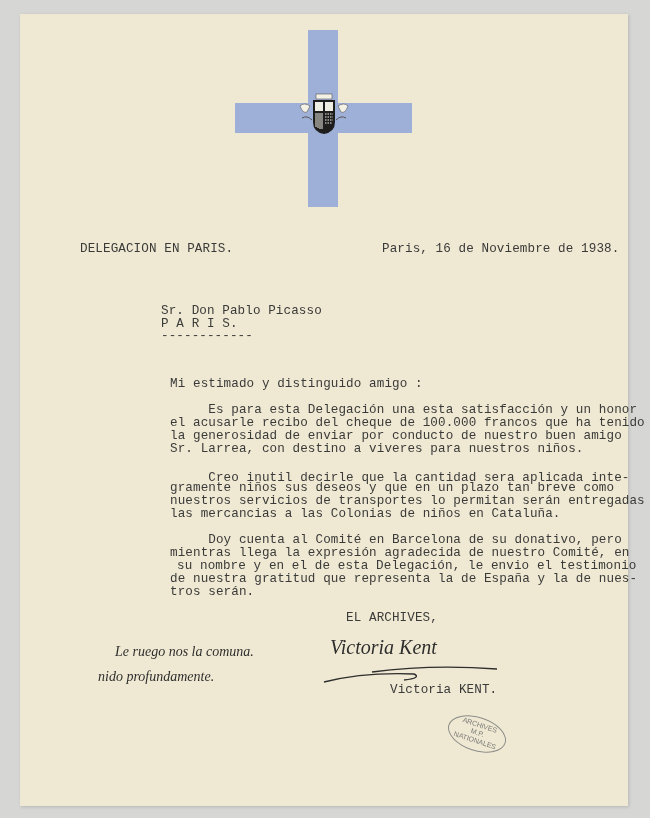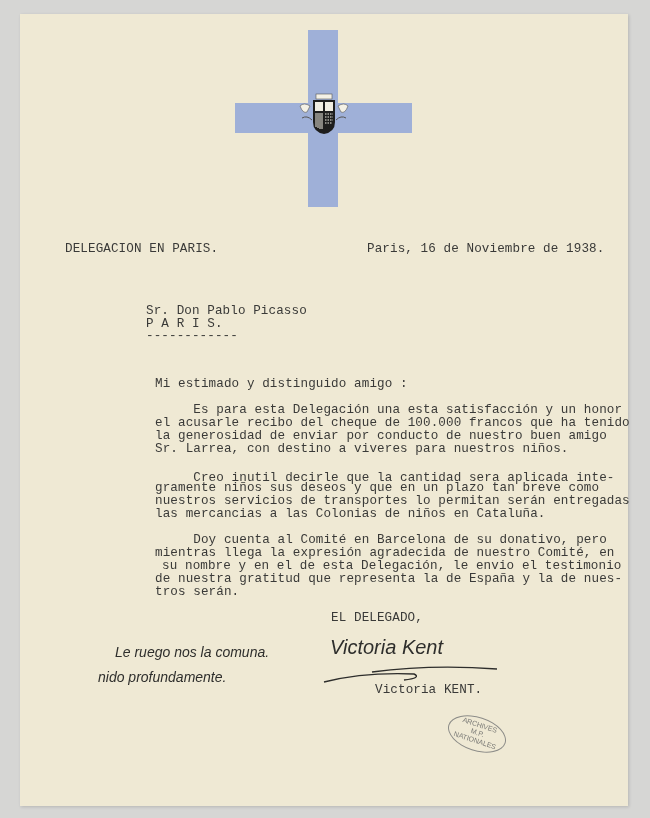--- a/index.html
+++ b/index.html
@@ -8,22 +8,22 @@
     font-family: "Liberation Mono", "DejaVu Sans Mono", monospace;
   }
   .paper {
     position: absolute; left: 20px; top: 14px; width: 608px; height: 792px;
     background: #efe9d4;
     box-shadow: 1px 1px 3px rgba(0,0,0,0.15);
   }
   .cross-v { position: absolute; left: 308px; top: 30px; width: 30px; height: 177px; background: #9fb0d8; }
   .cross-h { position: absolute; left: 235px; top: 103px; width: 177px; height: 30px; background: #9fb0d8; }
   .crest { position: absolute; left: 296px; top: 92px; width: 56px; height: 44px; }
-  .t { position: absolute; font-size: 12.6px; color: #3a3a38; white-space: pre; letter-spacing: 0.1px; line-height: 13px; }
-  .hand { position: absolute; font-family: Liberation Sans, sans-serif; font-style: italic; color: #2e2e2c; font-size: 14px; white-space: pre; }
+  .t { position: absolute; font-size: 12.6px; color: #3a3a38; white-space: pre; letter-spacing: 0.1px; line-height: 13px; margin-left: 15px; }
+  .hand { position: absolute; font-family: Liberation Serif, serif; font-style: italic; color: #2e2e2c; font-size: 14px; white-space: pre; }
   .sig { position: absolute; }
   .stamp { position: absolute; left: 447px; top: 717px; width: 60px; height: 34px; border: 1.5px solid #8c8c88; border-radius: 50%; transform: rotate(18deg); font-size: 7px; color: #7a7a76; text-align: center; line-height: 8px; padding-top: 3px; box-sizing: border-box; font-family: "Liberation Sans", sans-serif; }
 </style>
 </head>
 <body>
 
 <div class="paper"></div>
 
 <div class="cross-v"></div>
 <div class="cross-h"></div>
@@ -62,21 +62,21 @@
 </div>
 
 <div>
   <div class="t" style="left:155px;top:534px">     Doy cuenta al Comité en Barcelona de su donativo, pero</div>
   <div class="t" style="left:155px;top:547px">mientras llega la expresión agradecida de nuestro Comité, en</div>
   <div class="t" style="left:162px;top:560px">su nombre y en el de esta Delegación, le envio el testimonio</div>
   <div class="t" style="left:155px;top:573px">de nuestra gratitud que representa la de España y la de nues-</div>
   <div class="t" style="left:155px;top:586px">tros serán.</div>
 </div>
 
-<div class="t" style="left:331px;top:612px">EL DELEGADO,</div>
+<div class="t" style="left:331px;top:612px">EL ARCHIVES,</div>
 
 <div class="hand" style="left:115px;top:644px">Le ruego nos la comuna.</div>
 <div class="hand" style="left:98px;top:669px">nido profundamente.</div>
 
 <div class="hand" style="left:330px;top:636px;font-size:20px">Victoria Kent</div>
 <svg class="sig" style="left:322px;top:660px" width="180" height="24">
   <path d="M2 22 q40 -10 90 -8 q8 4 -10 6 M50 12 q60 -8 125 -3" stroke="#2e2e2c" stroke-width="1.4" fill="none"></path>
 </svg>
 
 <div class="t" style="left:375px;top:684px">Victoria KENT.</div>

